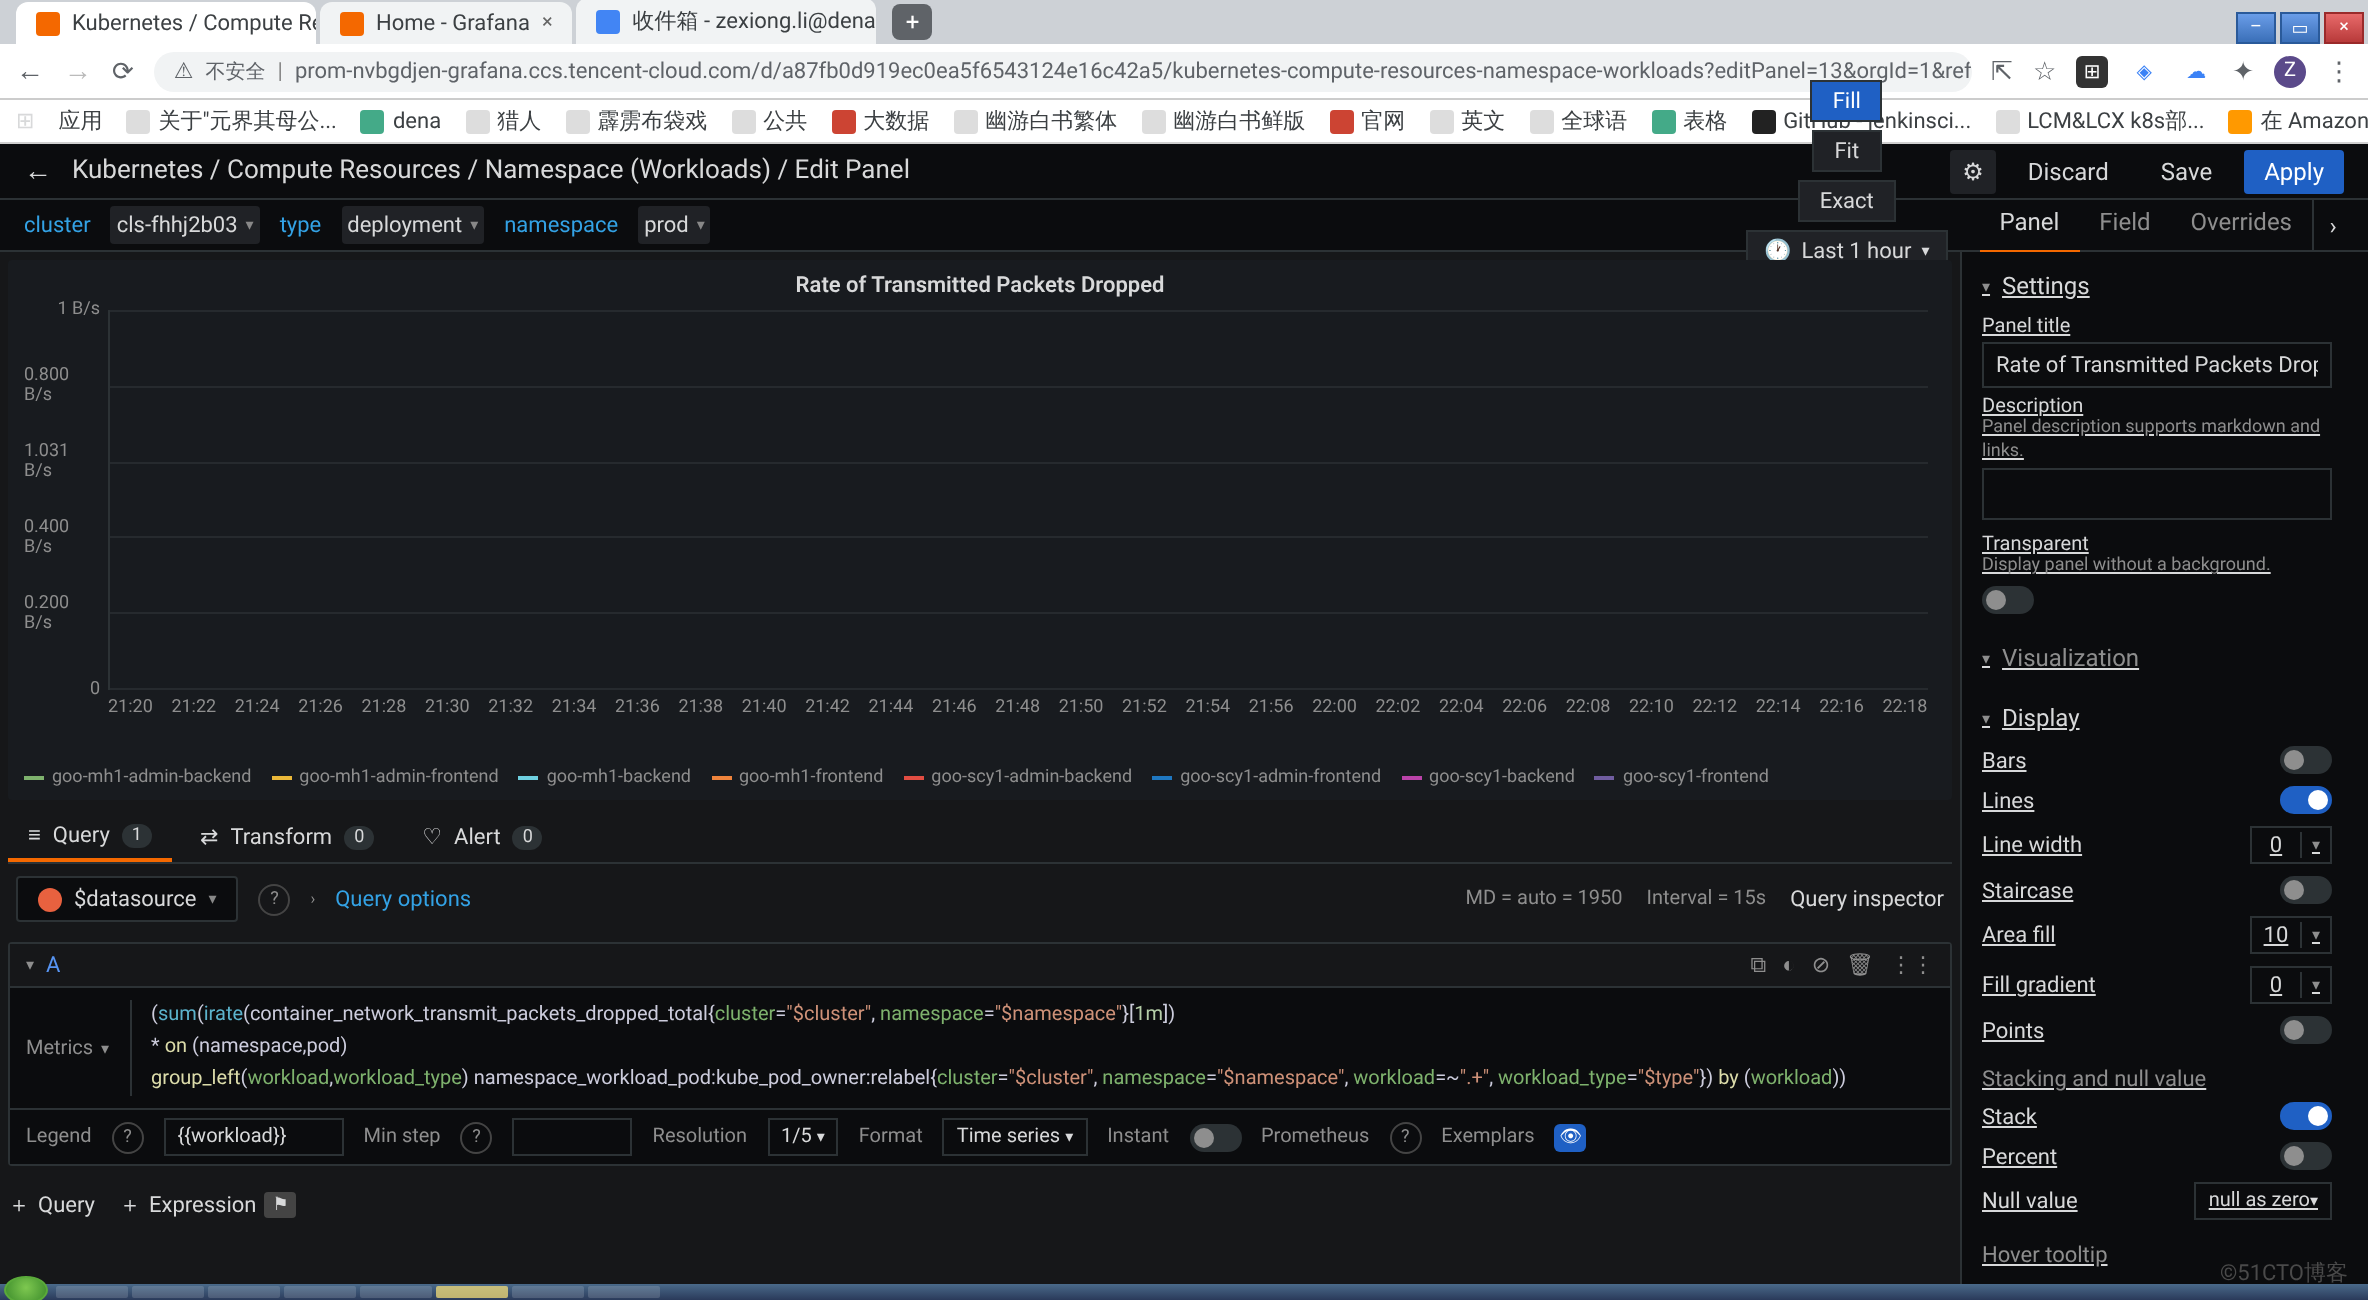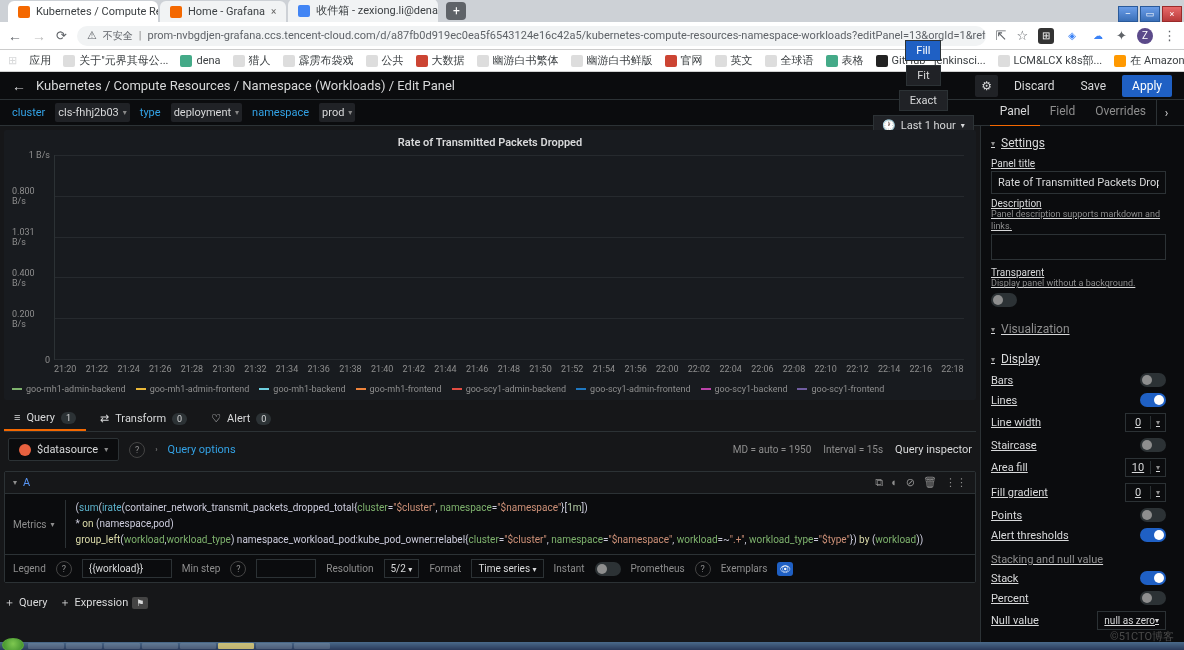--- a/index.html
+++ b/index.html
@@ -57,21 +57,21 @@
 
 .chart-panel { background: #181b1f; border-radius: 2px; padding: 4px 8px; flex: 0 0 270px; display: flex; flex-direction: column; }
 .chart-title { text-align: center; font-size: 11px; font-weight: 600; color: #d8d9da; padding: 2px 0; }
 .chart-area { flex: 1; position: relative; margin: 4px 0; }
 .y-axis { position: absolute; left: 0; top: 0; bottom: 18px; width: 42px; }
 .y-tick { position: absolute; right: 4px; font-size: 9px; color: #8e8e8e; transform: translateY(-50%); }
 .plot { position: absolute; left: 42px; right: 4px; top: 0; bottom: 18px; border-left: 1px solid #2c3235; border-bottom: 1px solid #2c3235; }
 .grid-h { position: absolute; left: 0; right: 0; border-top: 1px solid #262a2e; }
 .x-axis { position: absolute; left: 42px; right: 4px; bottom: 0; height: 14px; display: flex; justify-content: space-between; }
 .x-tick { font-size: 9px; color: #8e8e8e; }
-.legend { display: flex; flex-wrap: wrap; gap: 10px; font-size: 9px; color: #8e8e8e; padding: 2px 0; }
+.legend { display: flex; flex-wrap: wrap; gap: 10px; font-size: 9px; color: #8e8e8e; padding: 2px 0; margin-top: 15px; }
 .leg-item { display: flex; align-items: center; gap: 4px; }
 .leg-swatch { width: 10px; height: 2px; }
 
 
 .tabs-row { display: flex; align-items: center; height: 26px; gap: 4px; border-bottom: 1px solid #2c3235; margin-top: 6px; }
 .qtab { padding: 5px 10px; font-size: 11px; display: flex; align-items: center; gap: 6px; }
 .qtab.active { border-bottom: 2px solid #f46800; }
 .qtab-badge { background: #2c3235; padding: 1px 5px; border-radius: 8px; font-size: 9px; }
 
 .ds-row { display: flex; align-items: center; gap: 10px; padding: 6px 4px; font-size: 11px; }
@@ -447,21 +447,21 @@
 <span class="kw-op">group_left</span><span>(</span><span class="kw-label">workload</span><span>,</span><span class="kw-label">workload_type</span><span>) namespace_workload_pod:kube_pod_owner:relabel{</span><span class="kw-label">cluster</span><span>=</span><span class="kw-str">"$cluster"</span><span>, </span><span class="kw-label">namespace</span><span>=</span><span class="kw-str">"$namespace"</span><span>, </span><span class="kw-label">workload</span><span>=~</span><span class="kw-str">".+"</span><span>, </span><span class="kw-label">workload_type</span><span>=</span><span class="kw-str">"$type"</span><span>}) </span><span class="kw-op">by</span><span> (</span><span class="kw-label">workload</span><span>))</span></div>
       </div>
       <div class="options-row">
         <span class="opt-label">Legend</span>
         <span class="info-icon">?</span>
         <input class="opt-input" style="width: 90px;" value="{{workload}}">
         <span class="opt-label">Min step</span>
         <span class="info-icon">?</span>
         <input class="opt-input" style="width: 60px;">
         <span class="opt-label">Resolution</span>
-        <span class="opt-select"><span>5/2</span> <span style="font-size:8px">▾</span></span>
+        <span class="opt-select"><span>1/5</span> <span style="font-size:8px">▾</span></span>
         <span class="opt-label">Format</span>
         <span class="opt-select"><span>Time series</span> <span style="font-size:8px">▾</span></span>
         <span class="opt-label">Instant</span>
         <span class="toggle-sw"></span>
         <span class="opt-label">Prometheus</span>
         <span class="info-icon">?</span>
         <span class="opt-label">Exemplars</span>
         <span class="eye-btn">👁</span>
       </div>
     </div>
@@ -521,24 +521,20 @@
     <div class="disp-row">
         <span class="disp-label">Fill gradient</span>
         <div class="num-select">
           <input class="num-input" value="0" style="">
           <span class="num-arrow">▾</span>
         </div>
       </div>
     <div class="disp-row">
         <span class="disp-label">Points</span>
         <span class="toggle-sw"></span>
-      </div>
-    <div class="disp-row">
-        <span class="disp-label">Alert thresholds</span>
-        <span class="toggle-sw on"></span>
       </div>
 
     <div class="sub-heading">Stacking and null value</div>
     <div class="disp-row">
         <span class="disp-label">Stack</span>
         <span class="toggle-sw on"></span>
       </div>
     <div class="disp-row">
         <span class="disp-label">Percent</span>
         <span class="toggle-sw"></span>

